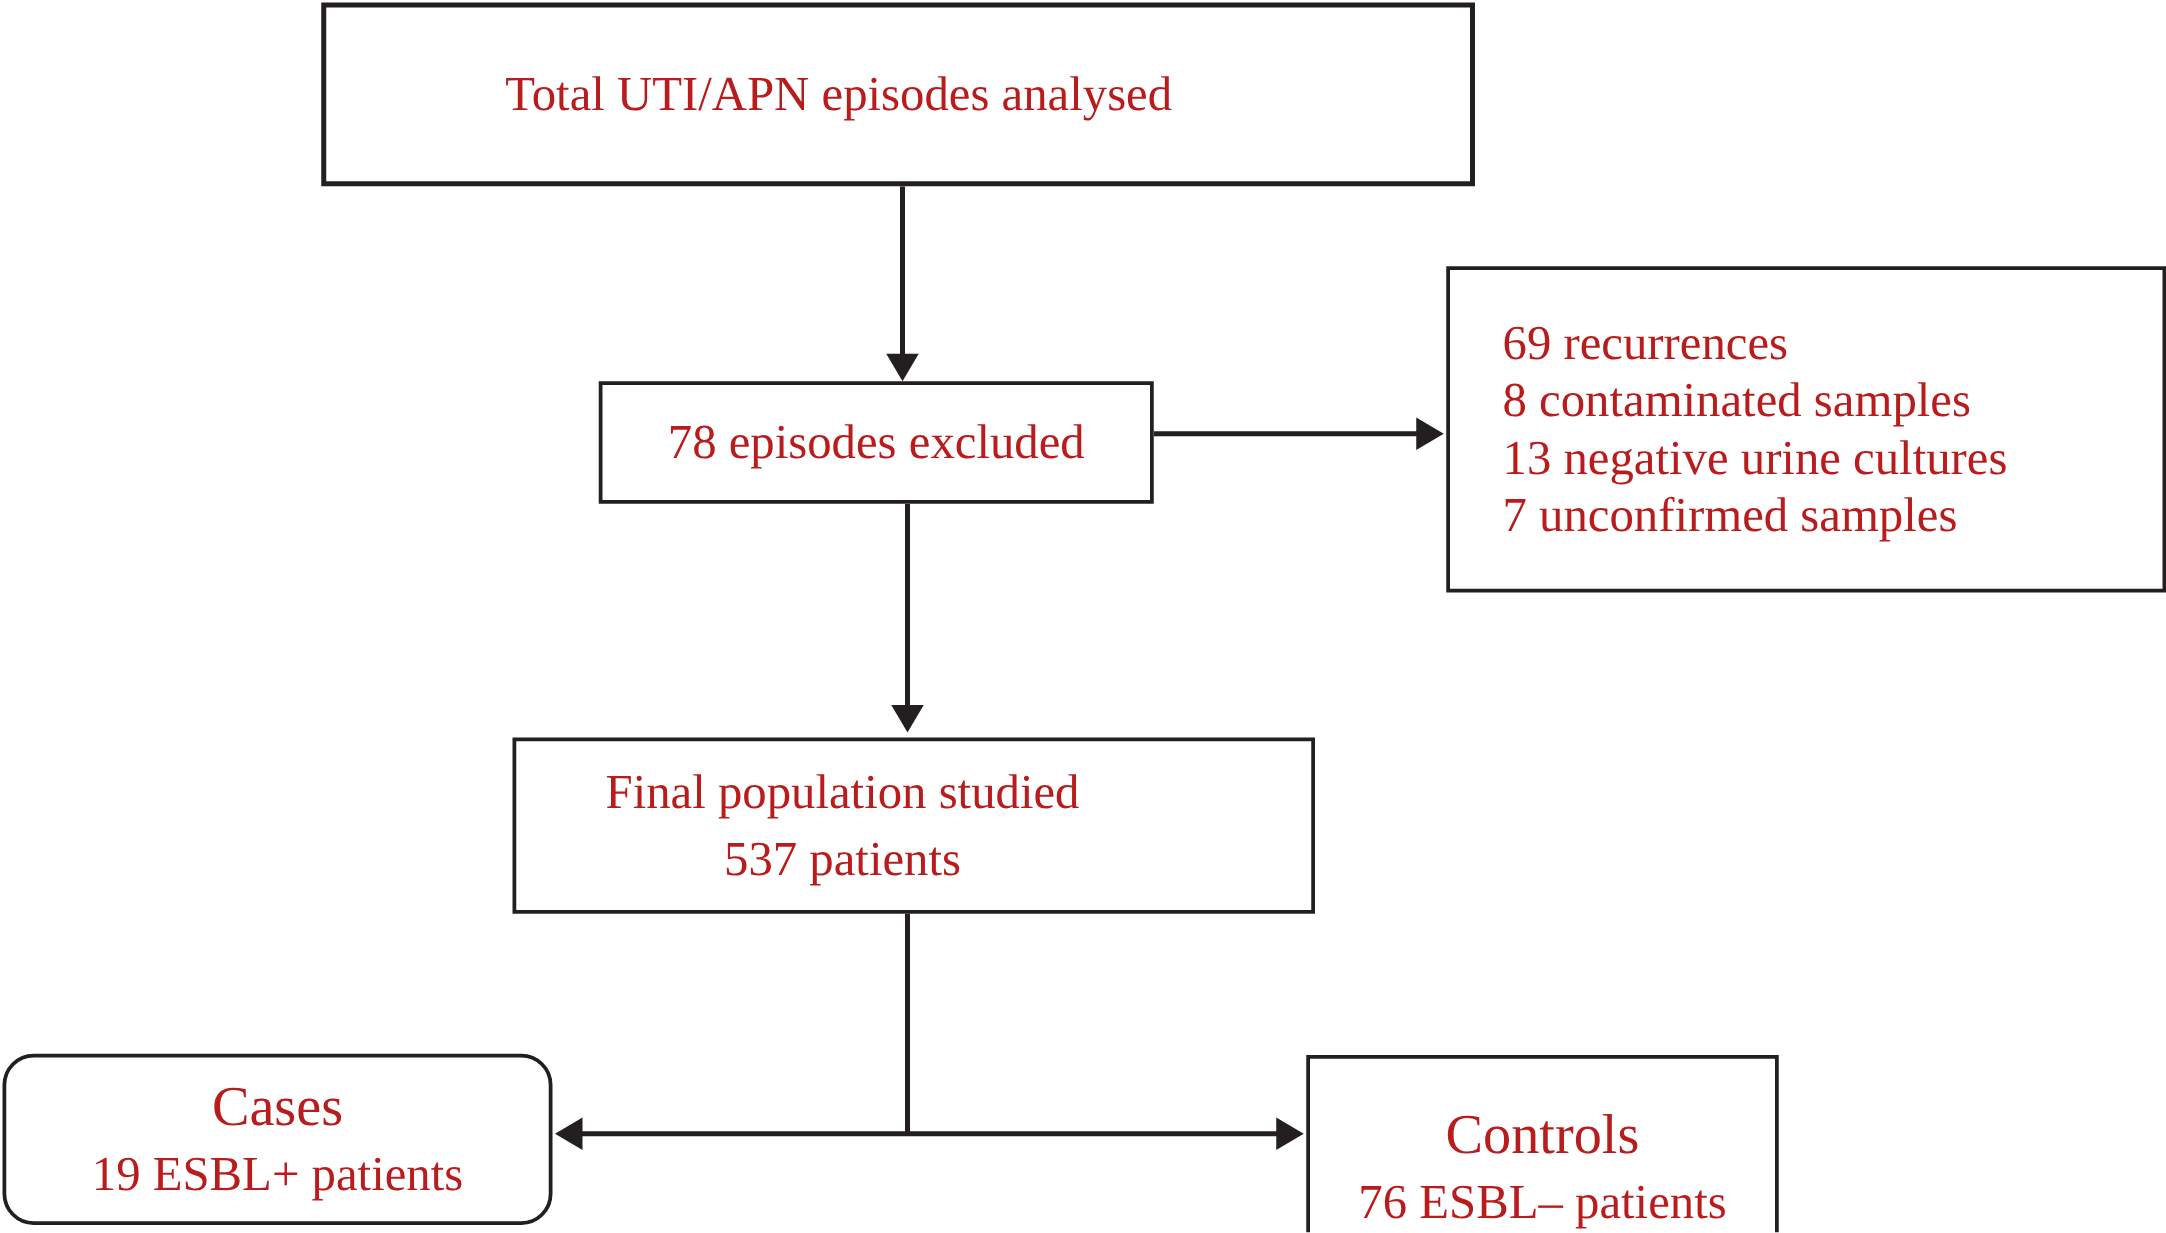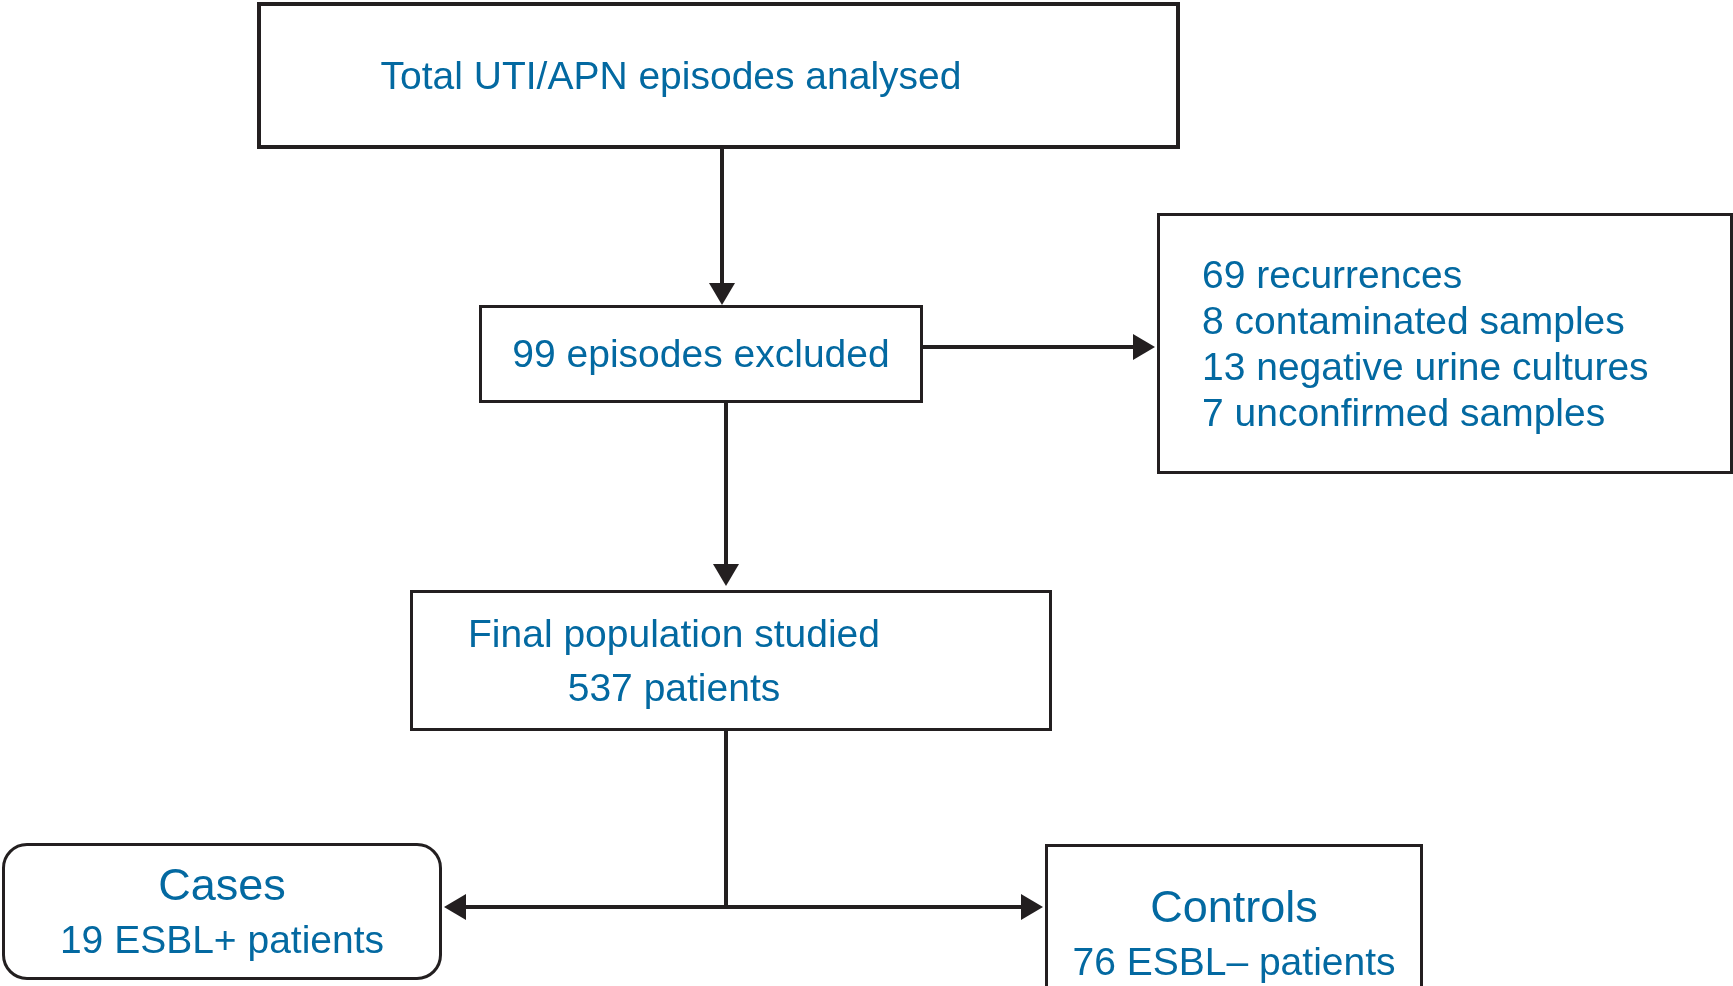--- a/index.html
+++ b/index.html
@@ -2,22 +2,22 @@
 <html><head>
 <meta charset="utf-8">
 <title>Diagram</title>
 <style>
   html, body { margin: 0; padding: 0; background: #ffffff; }
   .canvas {
     position: relative;
     width: 1733px;
     height: 986px;
     background: #ffffff;
-    font-family: Liberation Sans, sans-serif;
-    color: #0369a1;
+    font-family: Liberation Serif, serif;
+    color: #b91c1c;
     overflow: hidden;
   }
   svg.connectors {
     position: absolute;
     left: 0; top: 0;
     width: 1733px; height: 986px;
   }
   svg.connectors line { stroke: #231f20; stroke-width: 4; }
   svg.connectors polygon { fill: #231f20; stroke: none; }
   .box {
@@ -71,21 +71,21 @@
       <polygon points="444,907 466,894 466,920"></polygon>
       <polygon points="1043,907 1021,894 1021,920"></polygon>
     </g>
   </svg>
 
   <div class="box box-total">
     <div>Total UTI/APN episodes analysed</div>
   </div>
 
   <div class="box box-excluded">
-    <div>99 episodes excluded</div>
+    <div>78 episodes excluded</div>
   </div>
 
   <div class="box box-reasons">
     <div>69 recurrences</div>
     <div>8 contaminated samples</div>
     <div>13 negative urine cultures</div>
     <div>7 unconfirmed samples</div>
   </div>
 
   <div class="box box-final">

